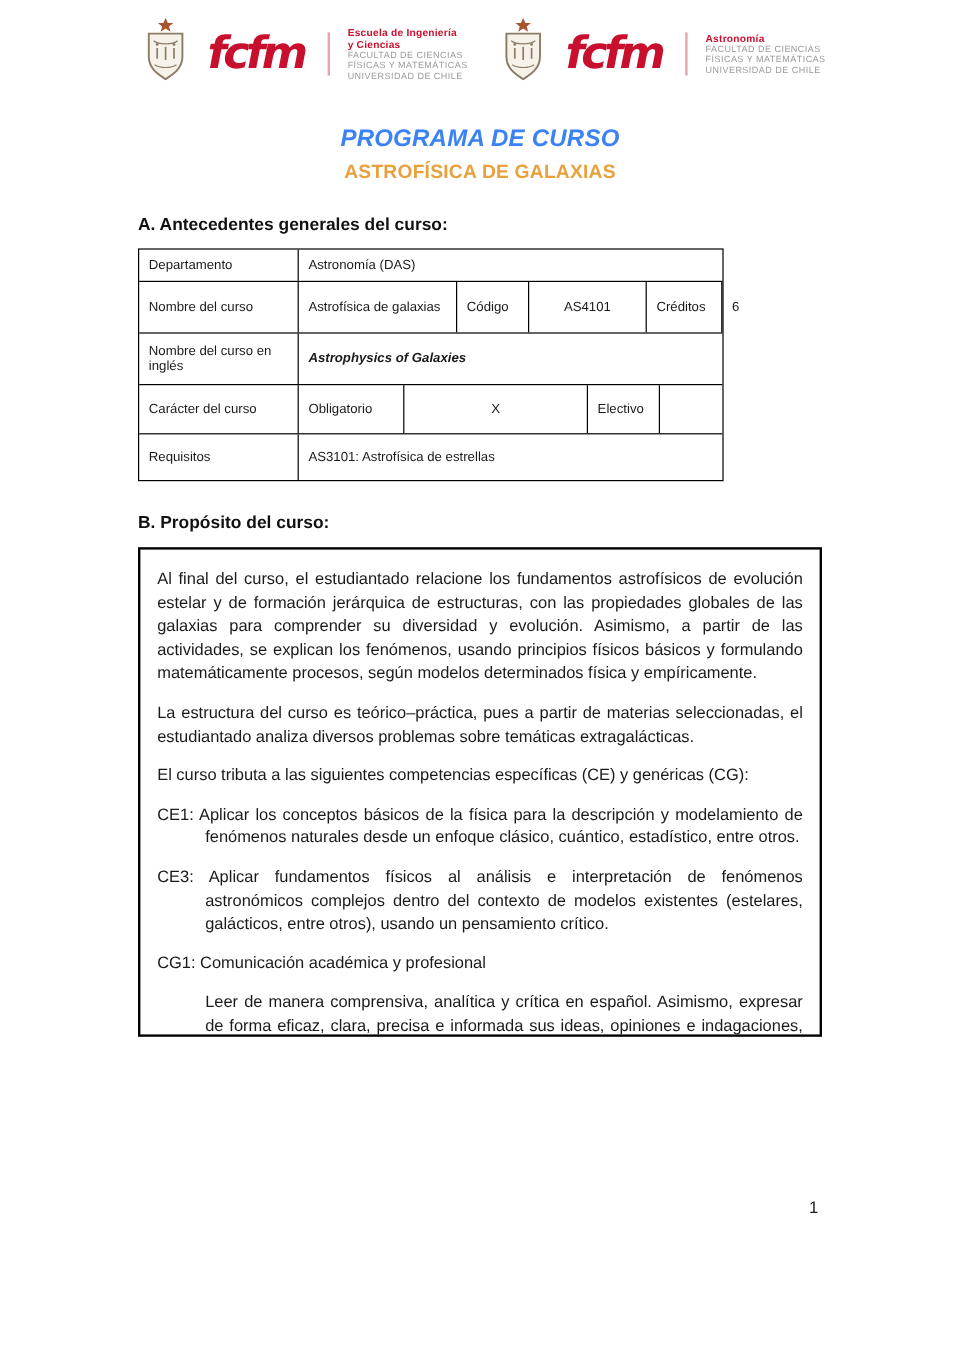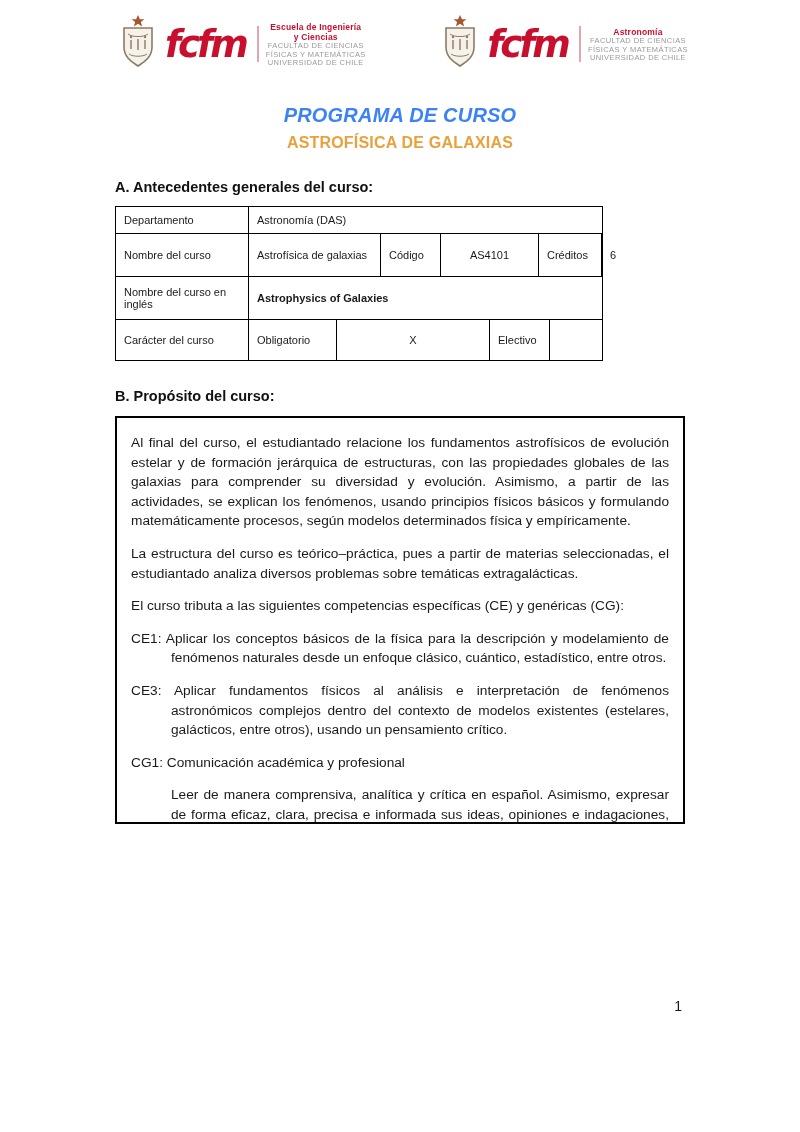--- a/index.html
+++ b/index.html
@@ -4,21 +4,21 @@
 <style>
   * { box-sizing: border-box; margin: 0; padding: 0; }
   html, body { background: #e9e9e9; }
   .page {
     width: 800px; height: 1132px; background: #ffffff; margin: 0 auto;
     font-family: "Liberation Sans", sans-serif; color: #1a1a1a; position: relative;
     overflow: hidden;
   }
   
   .header { display: flex; justify-content: space-between; padding: 14px 112px 0 118px; }
-  .logo { display: flex; align-items: center; gap: 7px; text-align: center; }
+  .logo { display: flex; align-items: center; gap: 15px; }
   .crest { flex: 0 0 auto; }
   .brand {
     font-family: "DejaVu Sans", sans-serif; font-weight: bold; font-style: italic;
     font-size: 37px; color: #c8102e; letter-spacing: -3px; line-height: 1; padding-right: 4px;
   }
   .logo-divider { width: 2px; height: 36px; background: #e6a4ad; }
   .logo-text { line-height: 1.18; padding-top: 2px; }
   .logo-unit { font-size: 8.5px; font-weight: bold; color: #c8102e; letter-spacing: .2px; }
   .logo-fac { font-size: 7.5px; color: #9a9a9a; letter-spacing: .4px; }
   
@@ -39,21 +39,21 @@
   .tcell:first-child { border-left: none; }
   .tc-center { justify-content: center; text-align: center; }
   .w-label { width: 132px; flex: 0 0 132px; }
   .grow { flex: 1 1 auto; }
   .r1 .tcell { min-height: 26px; }
   .r2 .tcell { min-height: 42px; }
   .r3 .tcell { min-height: 42px; }
   .r4 .tcell { min-height: 44px; }
   .r5 .tcell { min-height: 40px; }
   .r6 .tcell { min-height: 38px; }
-  .italic-bold { font-weight: bold; }
+  .italic-bold { font-style: italic; font-weight: bold; }
   
   .purpose-box {
     border: 2px solid #000; width: 570px; height: 408px;
     margin-top: 12px; padding: 15px 14px; overflow: hidden;
     font-size: 13.7px; line-height: 1.43; text-align: justify;
   }
   .purpose-box p { margin-bottom: 13px; }
   .hang { padding-left: 40px; text-indent: -40px; margin-bottom: 13px; }
   .ce-code { font-weight: normal; }
   .indented { margin-left: 40px; }
@@ -145,20 +145,24 @@
 
 
       <div class="trow r5">
         <div class="tcell w-label">Carácter del curso</div>
         <div class="tcell" style="width:88px;flex:0 0 88px;">Obligatorio</div>
         <div class="tcell tc-center" style="width:153px;flex:0 0 153px;">X</div>
         <div class="tcell" style="width:60px;flex:0 0 60px;">Electivo</div>
         <div class="tcell tc-center grow"></div>
       </div>
 
+      <div class="trow r6">
+        <div class="tcell w-label">Requisitos</div>
+        <div class="tcell grow">AS3101: Astrofísica de estrellas</div>
+      </div>
     </div>
 
     <div class="section-heading">B. Propósito del curso:</div>
 
     <div class="purpose-box">
       <p>Al final del curso, el estudiantado relacione los fundamentos astrofísicos de evolución estelar y de formación jerárquica de estructuras, con las propiedades globales de las galaxias para comprender su diversidad y evolución. Asimismo,  a partir de las actividades, se explican los fenómenos, usando principios físicos básicos y formulando matemáticamente procesos, según modelos determinados física y empíricamente.</p>
       <p>La estructura del curso es teórico–práctica, pues a partir de materias seleccionadas, el estudiantado analiza diversos problemas sobre temáticas extragalácticas.</p>
       <p>El curso tributa a las siguientes competencias específicas (CE) y genéricas (CG):</p>
 
       <div class="hang">

